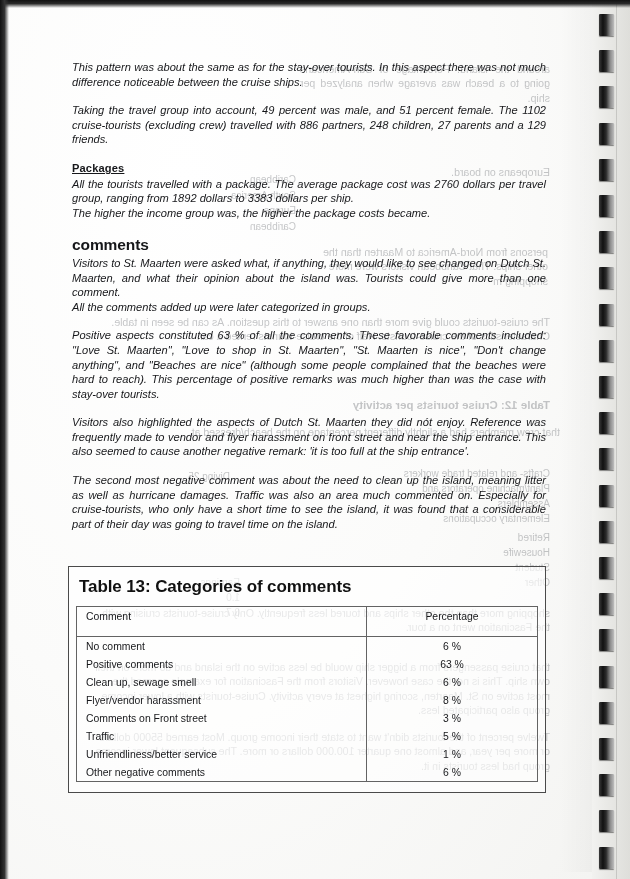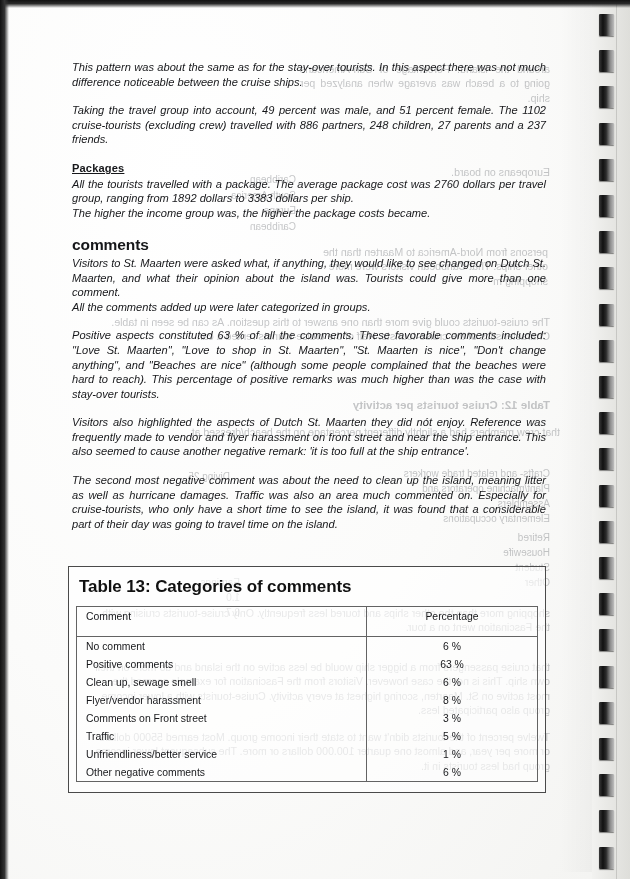--- a/index.html
+++ b/index.html
@@ -243,21 +243,21 @@
   <div class="bleed b12">Diving 25</div>
   <div class="bleed b13">Crafts- and related trade workers
 Plant/machine operators and Assemblers
 Elementary occupations</div>
   <div class="bleed b14">Earnings
 1.0
 0.7</div>
 
   <div class="content">
     <p>This pattern was about the same as for the stay-over tourists. In this aspect there was not much difference noticeable between the cruise ships.</p>
-    <p>Taking the travel group into account, 49 percent was male, and 51 percent female. The 1102 cruise-tourists (excluding crew) travelled with 886 partners, 248 children, 27 parents and a 237 friends.</p>
+    <p>Taking the travel group into account, 49 percent was male, and 51 percent female. The 1102 cruise-tourists (excluding crew) travelled with 886 partners, 248 children, 27 parents and a 129 friends.</p>
 
     <h3 class="pkg">Packages</h3>
     <p class="tight">All the tourists travelled with a package. The average package cost was 2760 dollars per travel group, ranging from 1892 dollars to 3383 dollars per ship.</p>
     <p>The higher the income group was, the higher the package costs became.</p>
 
     <h2 class="comments-h">comments</h2>
     <p class="tight">Visitors to St. Maarten were asked what, if anything, they would like to see changed on Dutch St. Maarten, and what their opinion about the island was. Tourists could give more than one comment.</p>
     <p>All the comments added up were later categorized in groups.</p>
     <p>Positive aspects constituted 63 % of all the comments. These favorable comments included: "Love St. Maarten",  "Love to shop in St. Maarten", "St. Maarten is nice", "Don't change anything", and "Beaches are nice" (although some people complained that the beaches were hard to reach). This percentage of positive remarks was much higher than was the case with stay-over tourists.</p>
     <p>Visitors also highlighted the aspects of Dutch St. Maarten they did nót enjoy. Reference was frequently made to vendor and flyer harassment on front street and near the ship entrance. This also seemed to cause another negative remark: 'it is too full at the ship entrance'.</p>

